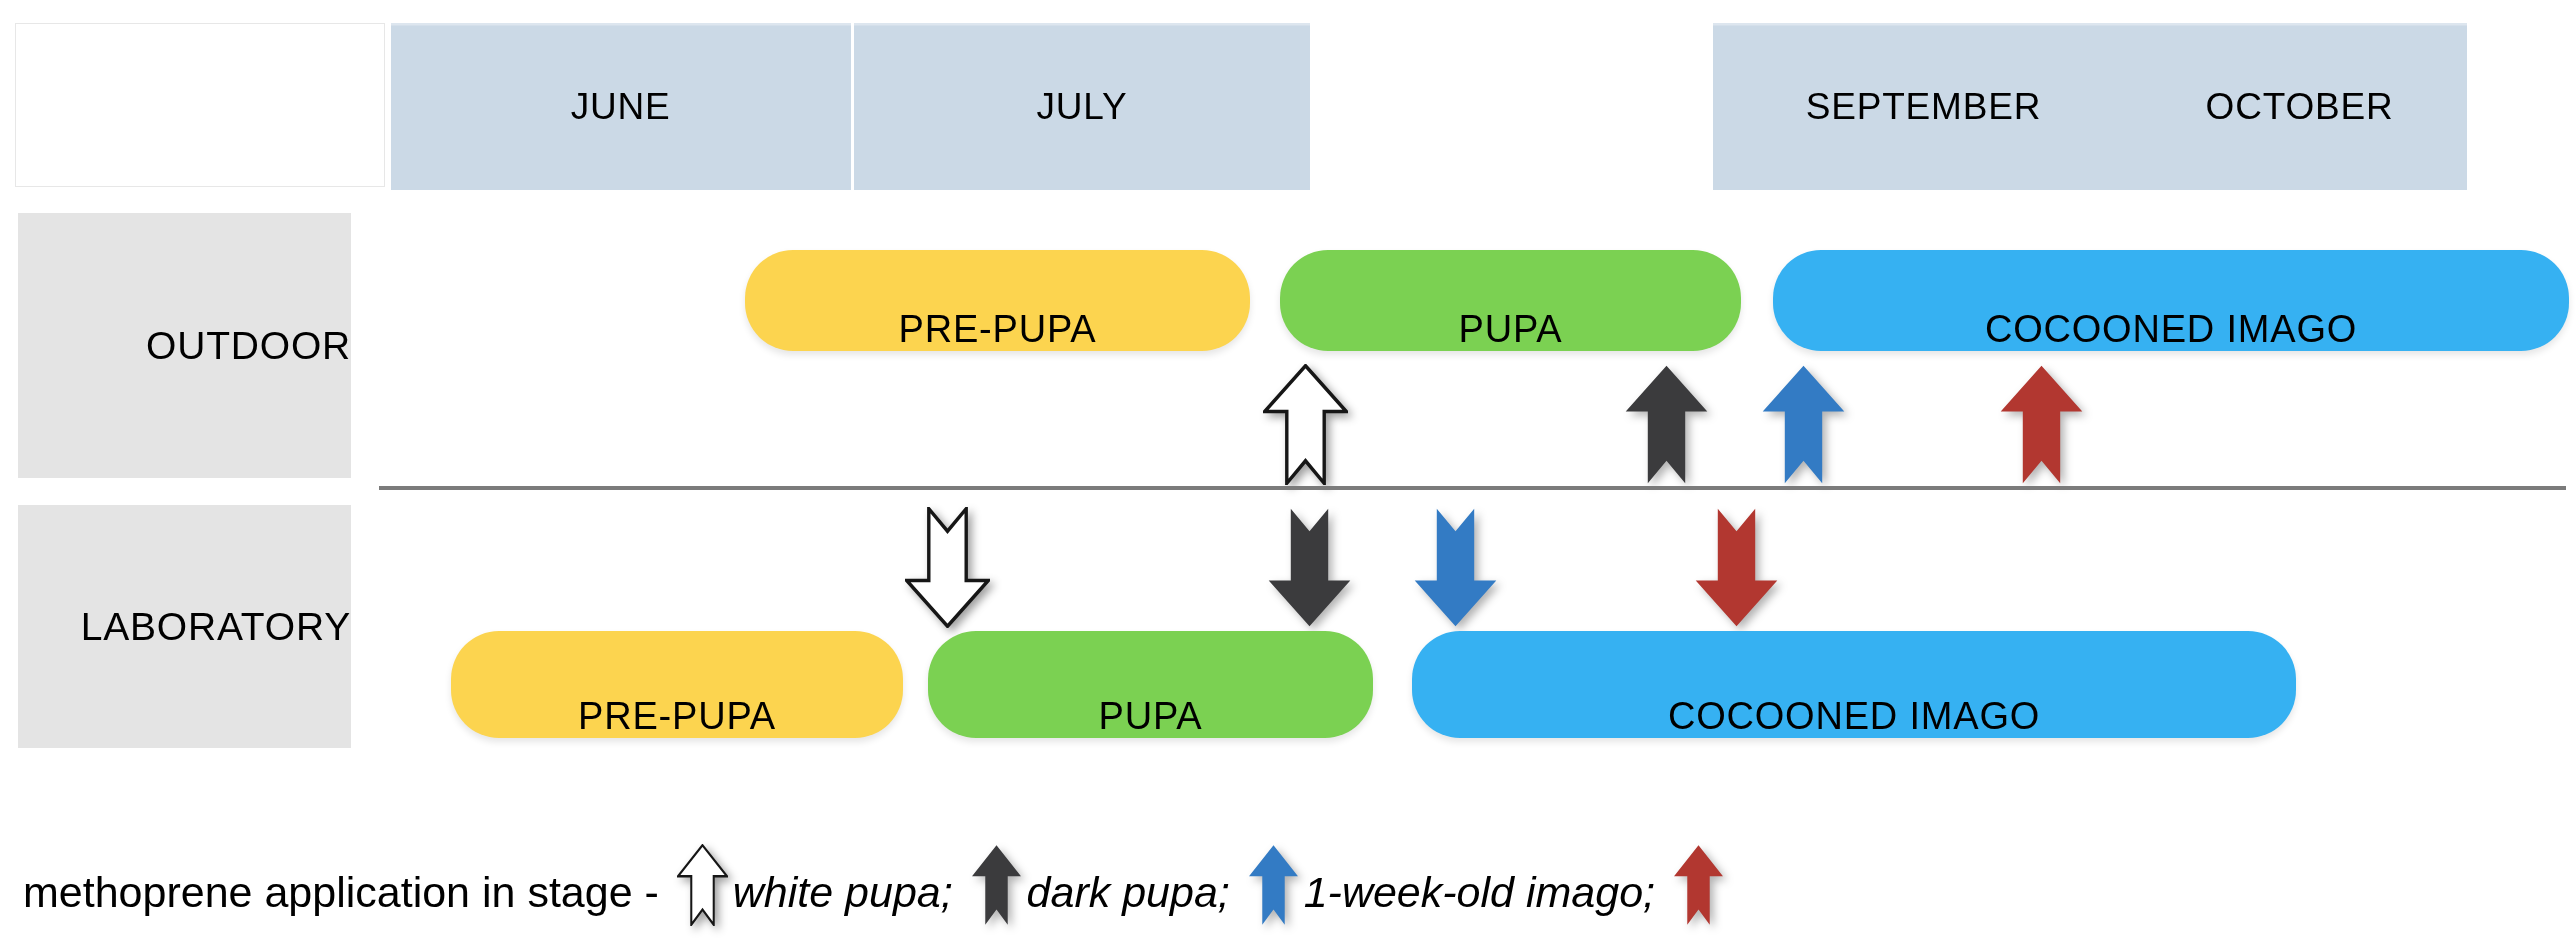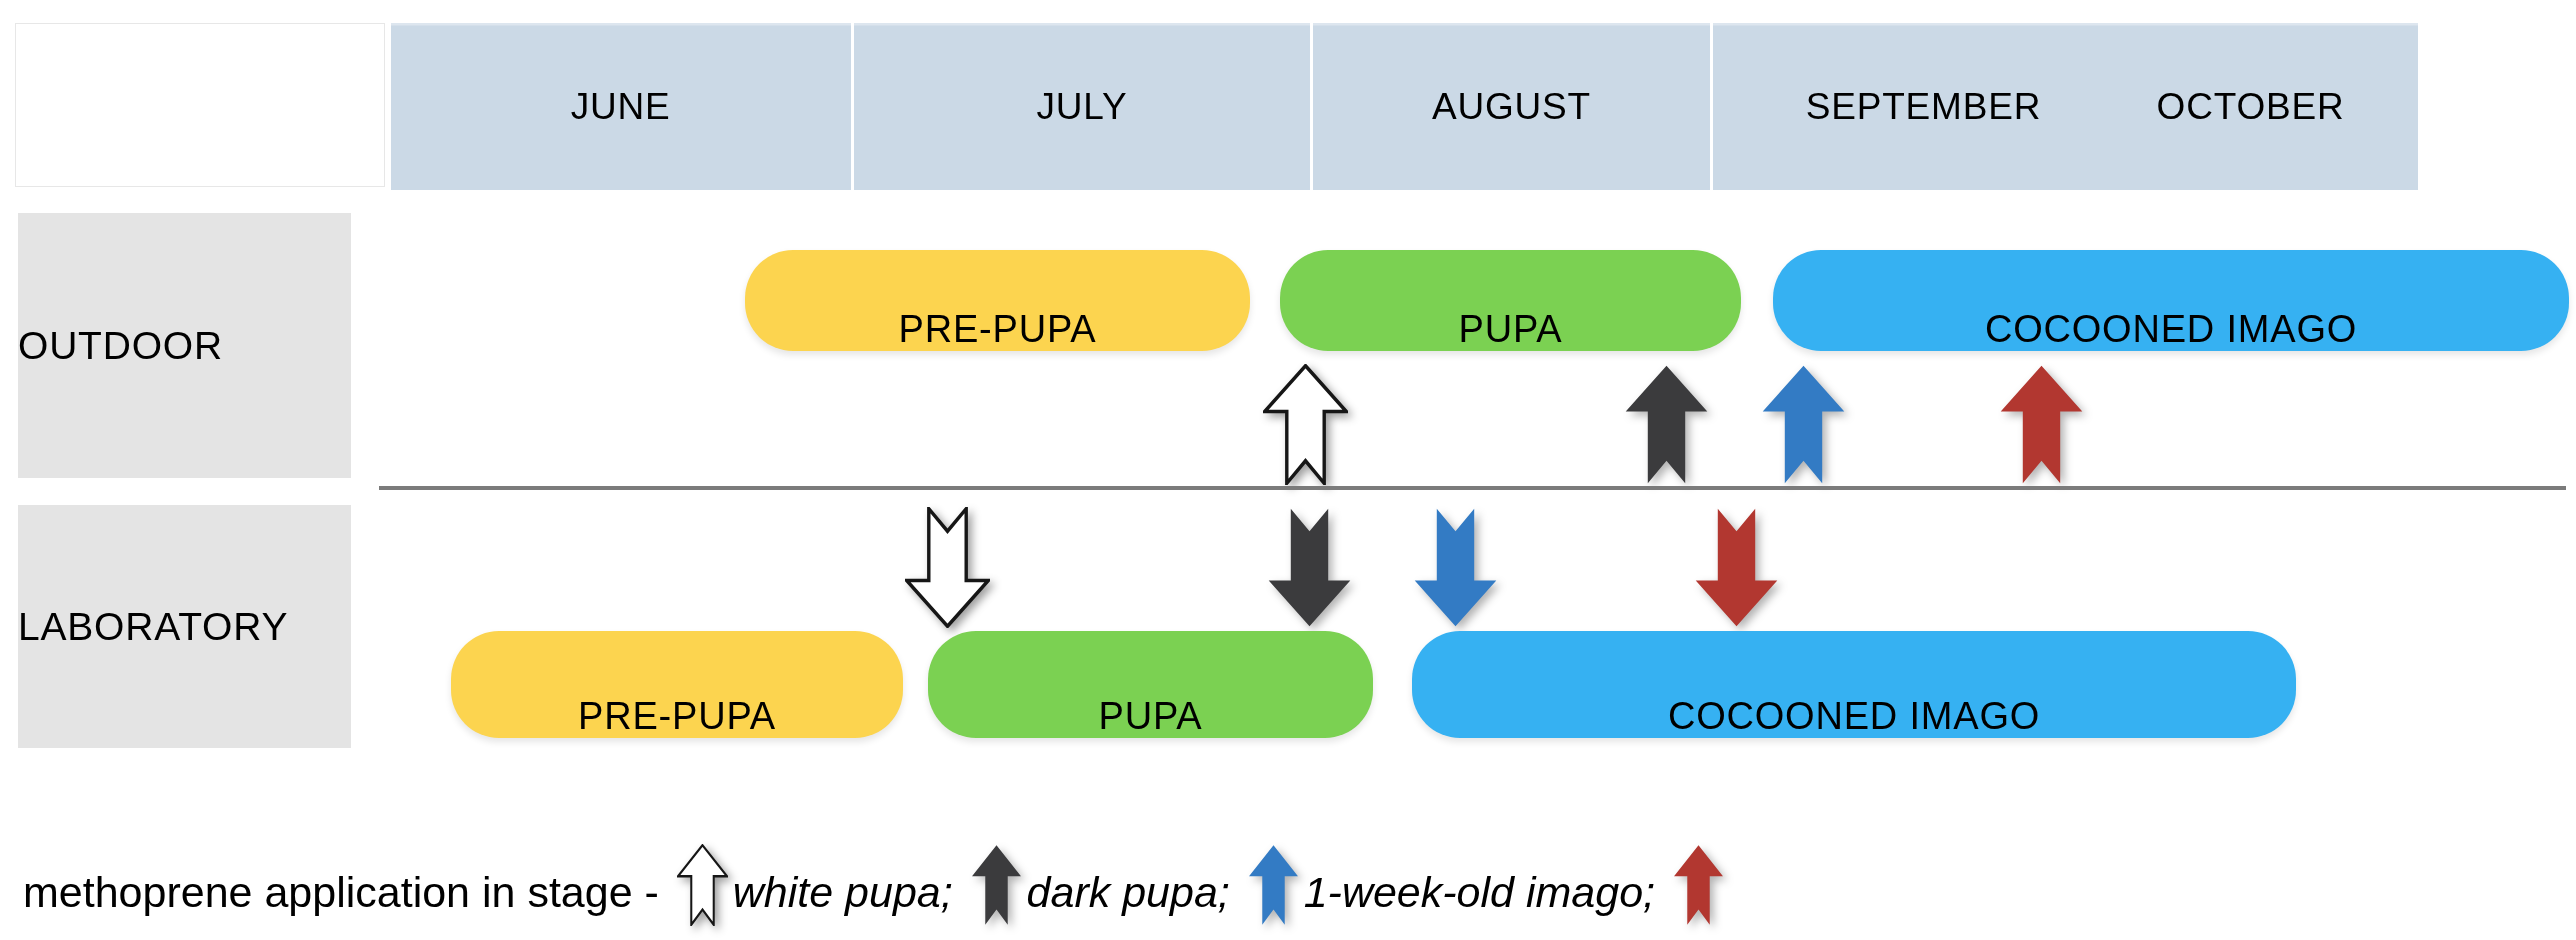--- a/index.html
+++ b/index.html
@@ -38,21 +38,21 @@
     box-shadow: inset 0 2.5px 0 rgba(255,255,255,0.35);
   }
   
   .row-label {
     position: absolute;
     left: 18px;
     width: 333px;
     background: #e4e4e4;
     display: flex;
     align-items: center;
-    justify-content: flex-start;
+    justify-content: flex-end;
     font-size: 39px;
     letter-spacing: 0.8px;
   }
   .row-label.outdoor { top: 213px; height: 265px; }
   .row-label.laboratory { top: 505px; height: 243px; }
   
   .divider {
     position: absolute;
     left: 379px; top: 486px;
     width: 2187px; height: 4.1px;
@@ -114,27 +114,24 @@
 
   <div class="corner-cell"></div>
 
   <div class="months-row">
       <div class="month-cell" style="left: 1.6px; width: 460px;">
         <span>JUNE</span>
       </div>
       <div class="month-cell" style="left: 465px; width: 456px; align-items: center;">
         <span>JULY</span>
       </div>
-      <div class="month-cell" style="left: 924px; width: 397px;">
-        <span>AUGUST</span>
-      </div>
       <div class="month-cell" style="left: 1324px; width: 421px;">
         <span>SEPTEMBER</span>
       </div>
-      <div class="month-cell" style="left: 1694px; width: 335px;">
+      <div class="month-cell" style="left: 1743px; width: 335px;">
         <span>OCTOBER</span>
       </div>
     </div>
 
   <div class="row-label outdoor">
     <span>OUTDOOR</span>
   </div>
 
   <div class="row-label laboratory">
     <span>LABORATORY</span>

